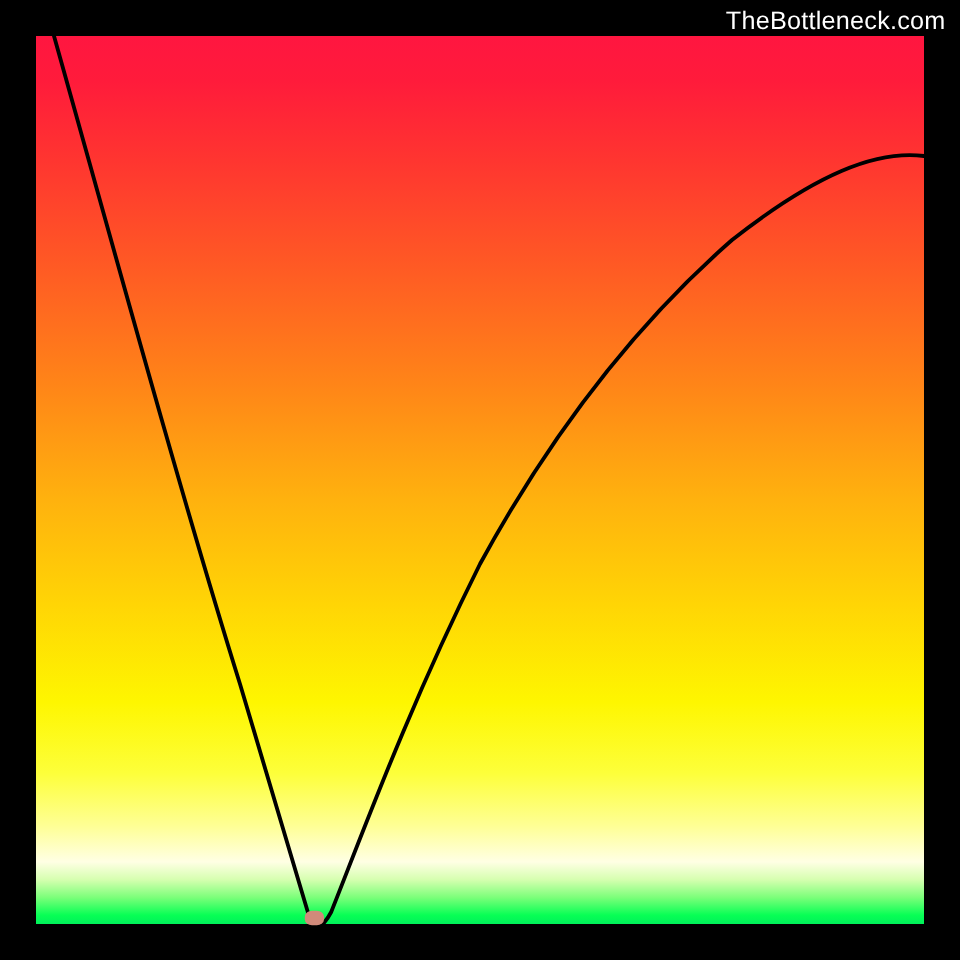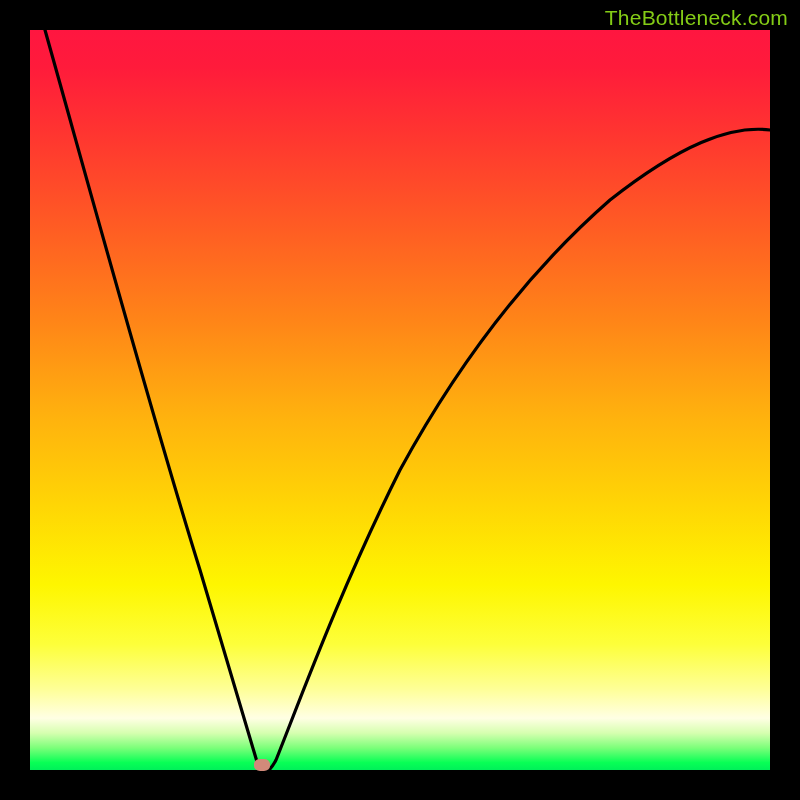--- a/index.html
+++ b/index.html
@@ -55,21 +55,21 @@
     width: 16px;
     height: 12px;
     background: #d18a7a;
     border-radius: 6px / 5px;
     transform: translate(-50%, -50%);
   }
   .watermark {
     position: absolute;
     top: 6px;
     right: 12px;
-    color: #84cc16;
+    color: #ffffff;
     font-size: 21px;
     letter-spacing: 0.2px;
     user-select: none;
   }
 </style>
 </head>
 <body>
 
 <div class="stage">
 

